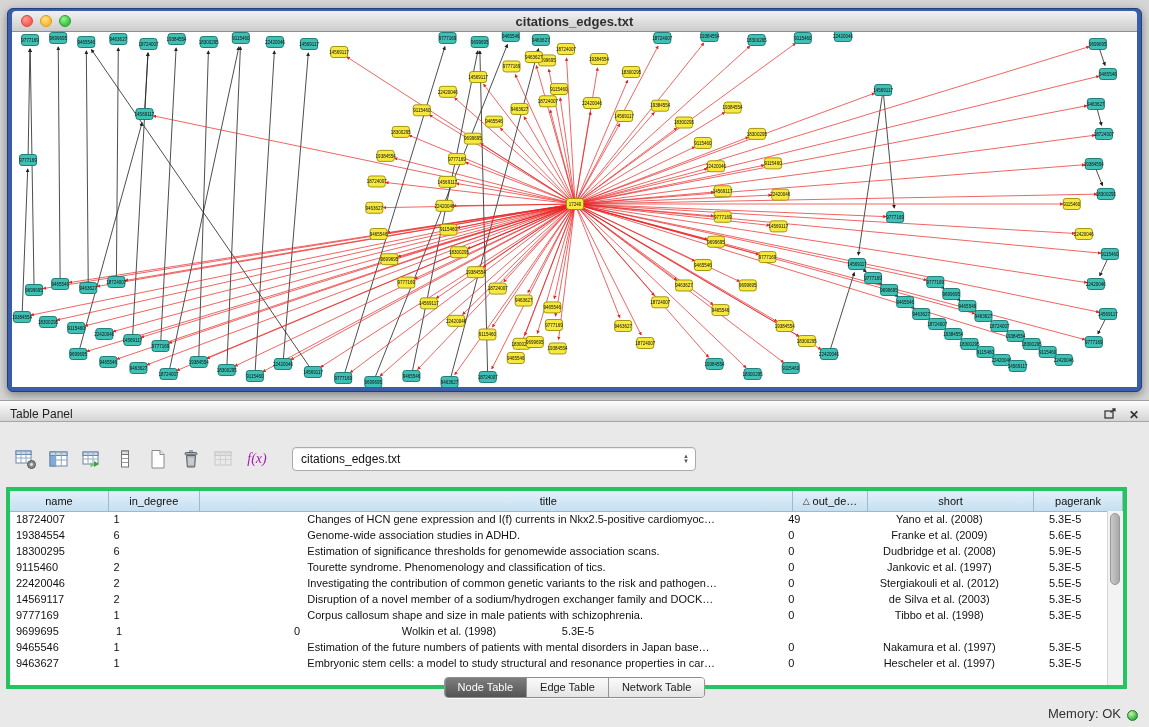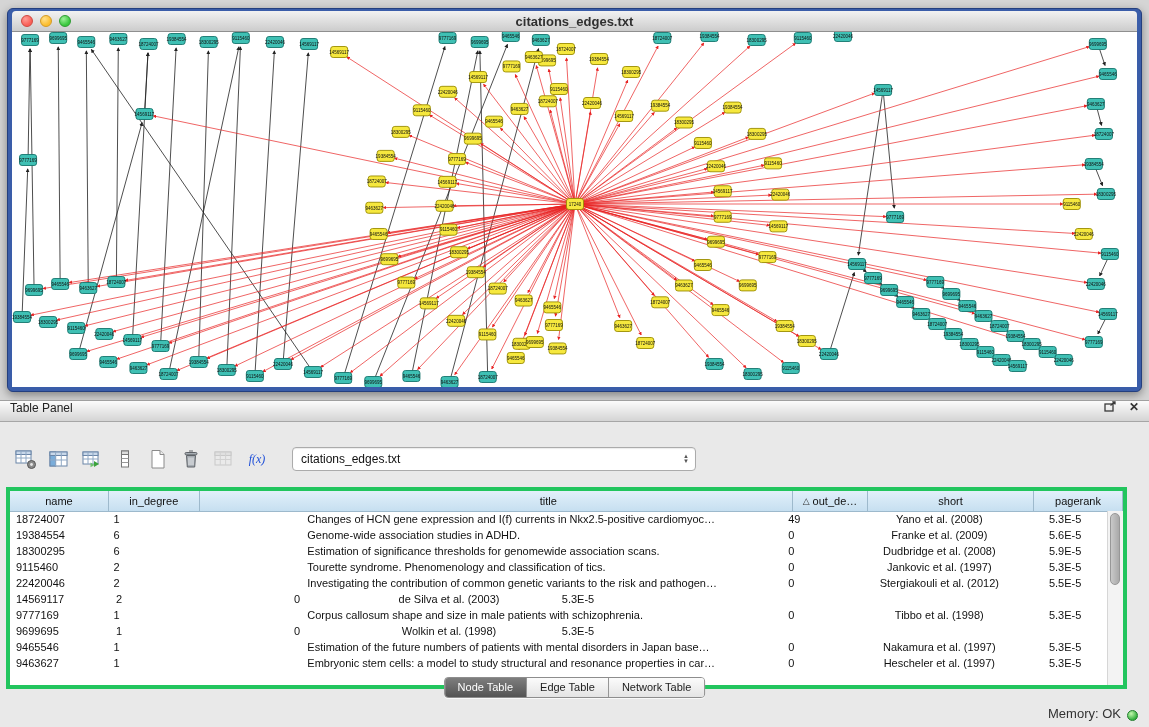--- a/index.html
+++ b/index.html
@@ -34,29 +34,29 @@
     position:absolute;left:4px;right:4px;top:23px;bottom:4px;background:#ffffff;overflow:hidden;
   }
   .net-canvas svg{position:absolute;left:0;top:0;width:100%;height:100%;}
   
   .table-panel{
     position:absolute;left:0;top:400px;width:1149px;height:327px;
     background:#e9e9e9;border-top:1px solid #a0a0a0;
   }
   .panel-header{
     height:20px;background:linear-gradient(#fcfcfc,#d4d4d4);
-    border-bottom:1px solid #a6a6a6;display:flex;align-items:flex-start;
+    border-bottom:1px solid #a6a6a6;display:flex;align-items:flex-end;
     padding:0 10px;font-size:12px;color:#222;
   }
   .panel-header .spacer{flex:1;}
   .ph-icon{margin-left:12px;cursor:default;color:#333;font-size:12px;font-weight:bold;line-height:12px;}
   
   .toolbar{position:absolute;left:12px;top:44px;height:28px;display:flex;align-items:center;gap:5px;}
   .icon-btn{width:28px;height:26px;display:flex;align-items:center;justify-content:center;border-radius:3px;}
-  .fx{font-family:"Liberation Serif",serif;font-style:italic;font-size:12px;color:#1d4ed8;}
+  .fx{font-family:"Liberation Serif",serif;font-style:italic;font-size:14px;color:#a21caf;}
   .combo{
     margin-left:16px;width:392px;height:22px;background:#ffffff;
     border:1px solid #ababab;border-radius:4px;display:flex;align-items:center;
     padding:0 2px 0 8px;font-size:12px;color:#111;box-shadow:inset 0 1px 1px rgba(0,0,0,.08);
   }
   .combo .arrows{margin-left:auto;width:14px;display:flex;flex-direction:column;align-items:center;line-height:5px;color:#555;font-size:6px;}
   
   .table-wrap{
     position:absolute;left:6px;top:86px;width:1121px;height:202px;
     background:#ffffff;border:4px solid #22c55e;box-sizing:border-box;overflow:hidden;
@@ -725,20 +725,21 @@
           <div class="td col2">2012</div>
           <div class="td col3">Investigating the contribution of common genetic variants to the risk and pathogen…</div>
           <div class="td col4">0</div>
           <div class="td col5">Stergiakouli et al. (2012)</div>
           <div class="td col6">5.5E-5</div>
         </div>
         <div class="tr">
           <div class="td col0">14569117</div>
           <div class="td col1">2</div>
           <div class="td col2">2003</div>
+          <div class="td col3">Disruption of a novel member of a sodium/hydrogen exchanger family and DOCK…</div>
           <div class="td col4">0</div>
           <div class="td col5">de Silva et al. (2003)</div>
           <div class="td col6">5.3E-5</div>
         </div>
         <div class="tr">
           <div class="td col0">9777169</div>
           <div class="td col1">1</div>
           <div class="td col2">1998</div>
           <div class="td col3">Corpus callosum shape and size in male patients with schizophrenia.</div>
           <div class="td col4">0</div>

